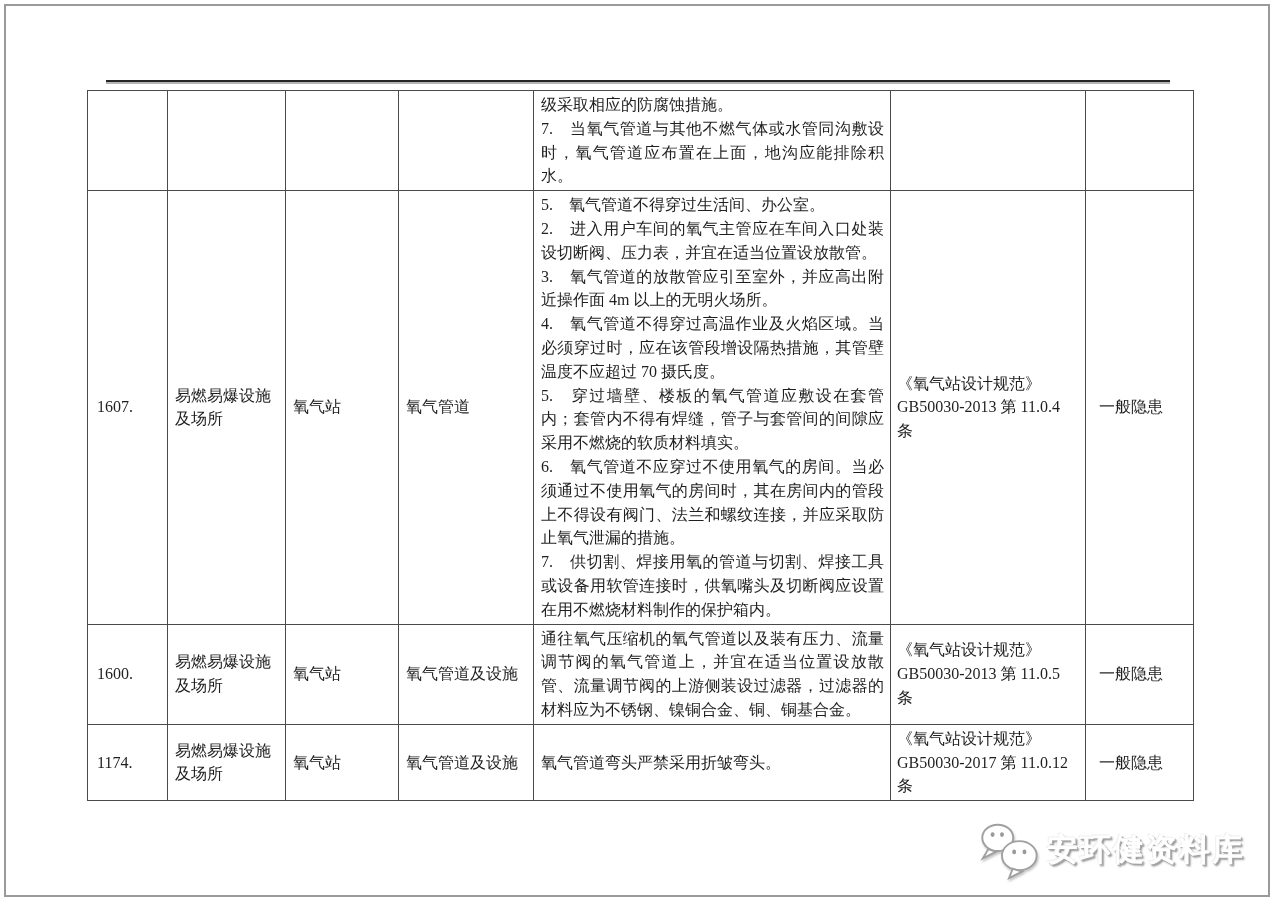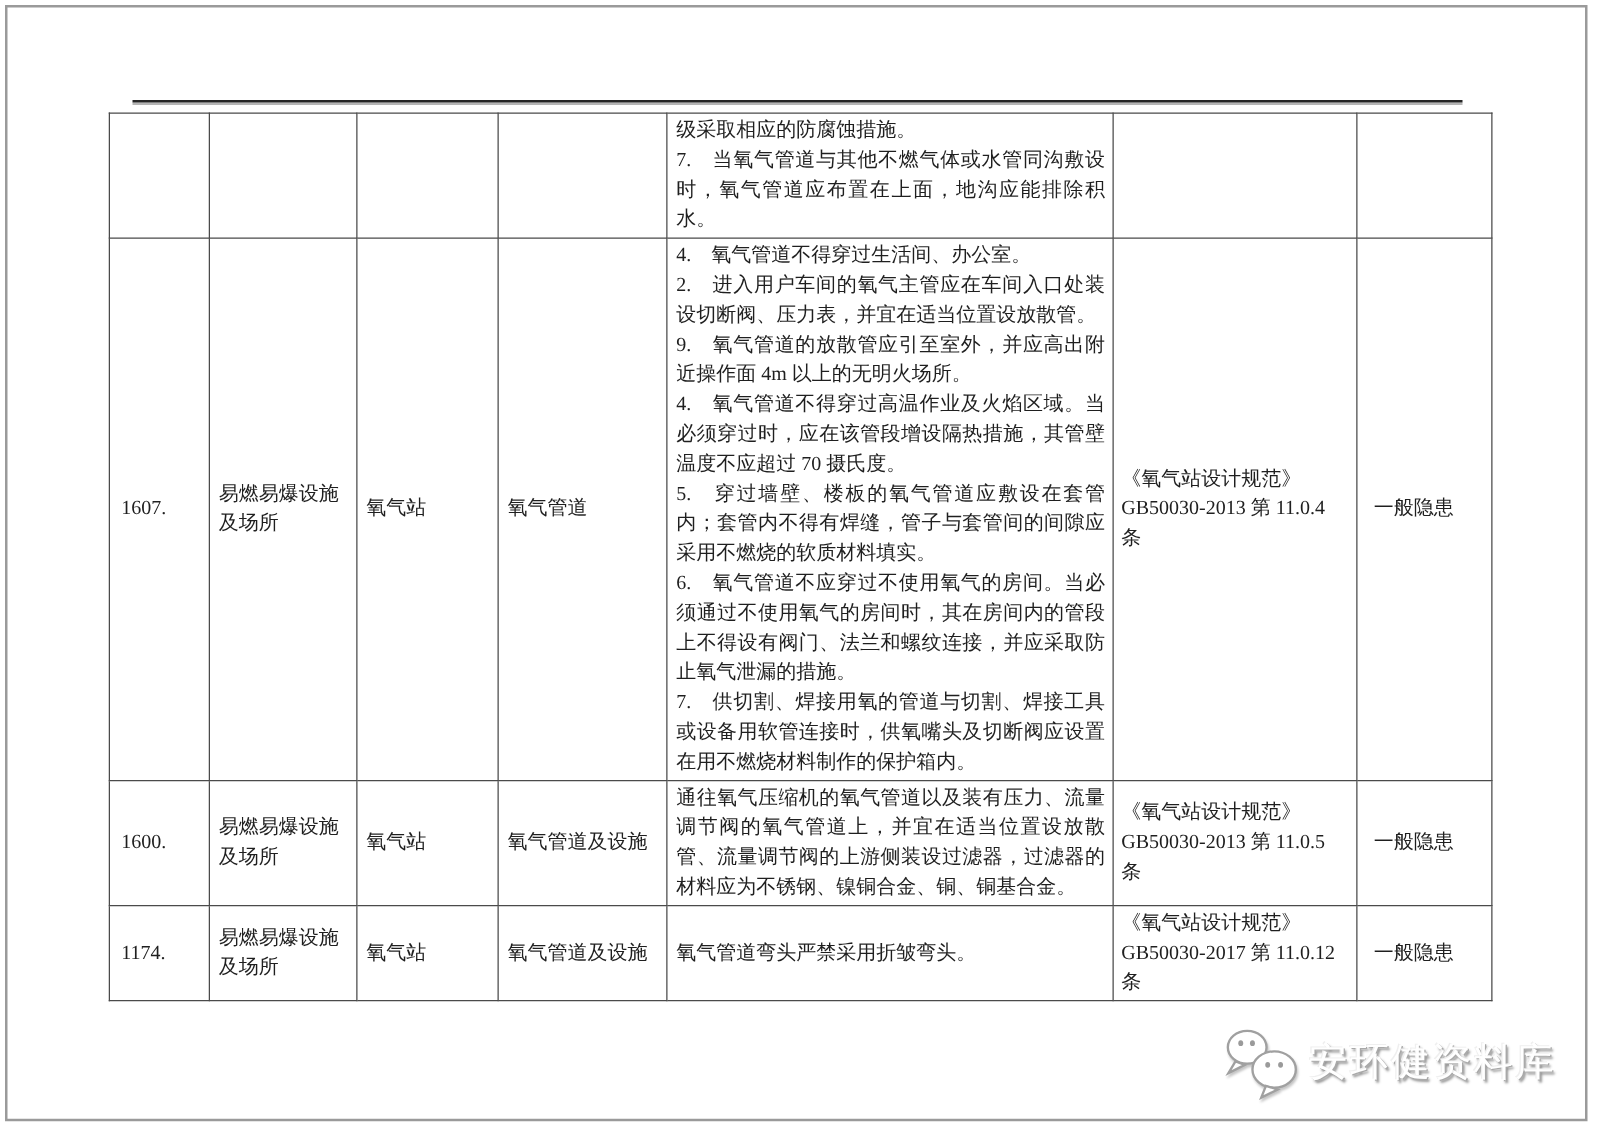--- a/index.html
+++ b/index.html
@@ -37,21 +37,21 @@
   .c-desc .para{text-align:justify;}
   .c-basis{padding:2px 8px 2px 6px}
   .c-level{padding-left:13px}
   
   .watermark{
     position:absolute;top:820px;right:35px;height:60px;
     display:flex;align-items:center;gap:6px;
   }
   .wm-icon{filter:drop-shadow(1px 2px 1px #c4c4c4);}
   .wm-text{
-    font-size:31px;font-weight:normal;letter-spacing:2px;
+    font-size:31px;font-weight:bold;letter-spacing:2px;
     color:#ffffff;
     text-shadow:-1px -1px 0 #efefef, 1px 1px 0 #a8a8a8, 2px 2px 2px #8f8f8f;
     white-space:nowrap;
   }
 </style>
 </head>
 <body>
 
 <div class="page-frame"></div>
 <div class="top-rule"></div>
@@ -86,23 +86,23 @@
         <td class="c-category">
           <div>易燃易爆设施及场所</div>
         </td>
         <td class="c-station">
           <div>氧气站</div>
         </td>
         <td class="c-facility">
           <div>氧气管道</div>
         </td>
         <td class="c-desc">
-          <div class="para">4.　氧气管道不得穿过生活间、办公室。</div>
+          <div class="para">5.　氧气管道不得穿过生活间、办公室。</div>
           <div class="para">2.　进入用户车间的氧气主管应在车间入口处装设切断阀、压力表，并宜在适当位置设放散管。</div>
-          <div class="para">9.　氧气管道的放散管应引至室外，并应高出附近操作面 4m 以上的无明火场所。</div>
+          <div class="para">3.　氧气管道的放散管应引至室外，并应高出附近操作面 4m 以上的无明火场所。</div>
           <div class="para">4.　氧气管道不得穿过高温作业及火焰区域。当必须穿过时，应在该管段增设隔热措施，其管壁温度不应超过 70 摄氏度。</div>
           <div class="para">5.　穿过墙壁、楼板的氧气管道应敷设在套管内；套管内不得有焊缝，管子与套管间的间隙应采用不燃烧的软质材料填实。</div>
           <div class="para">6.　氧气管道不应穿过不使用氧气的房间。当必须通过不使用氧气的房间时，其在房间内的管段上不得设有阀门、法兰和螺纹连接，并应采取防止氧气泄漏的措施。</div>
           <div class="para">7.　供切割、焊接用氧的管道与切割、焊接工具或设备用软管连接时，供氧嘴头及切断阀应设置在用不燃烧材料制作的保护箱内。</div>
         </td>
         <td class="c-basis">
           <div class="bline">《氧气站设计规范》</div>
           <div class="bline">GB50030-2013 第 11.0.4 条</div>
         </td>
         <td class="c-level">

